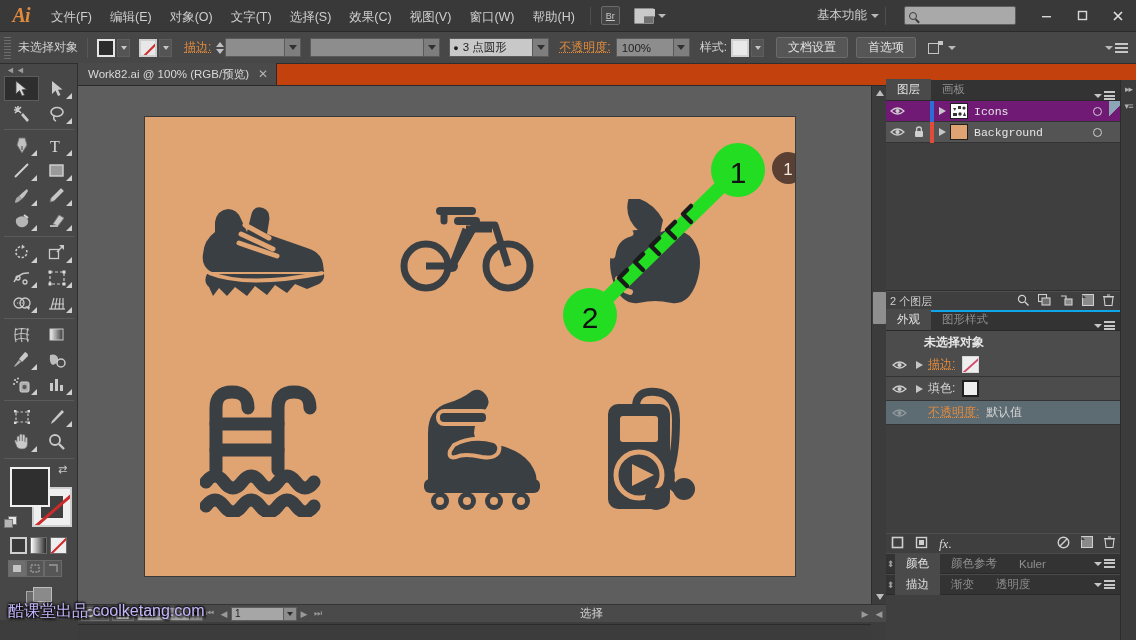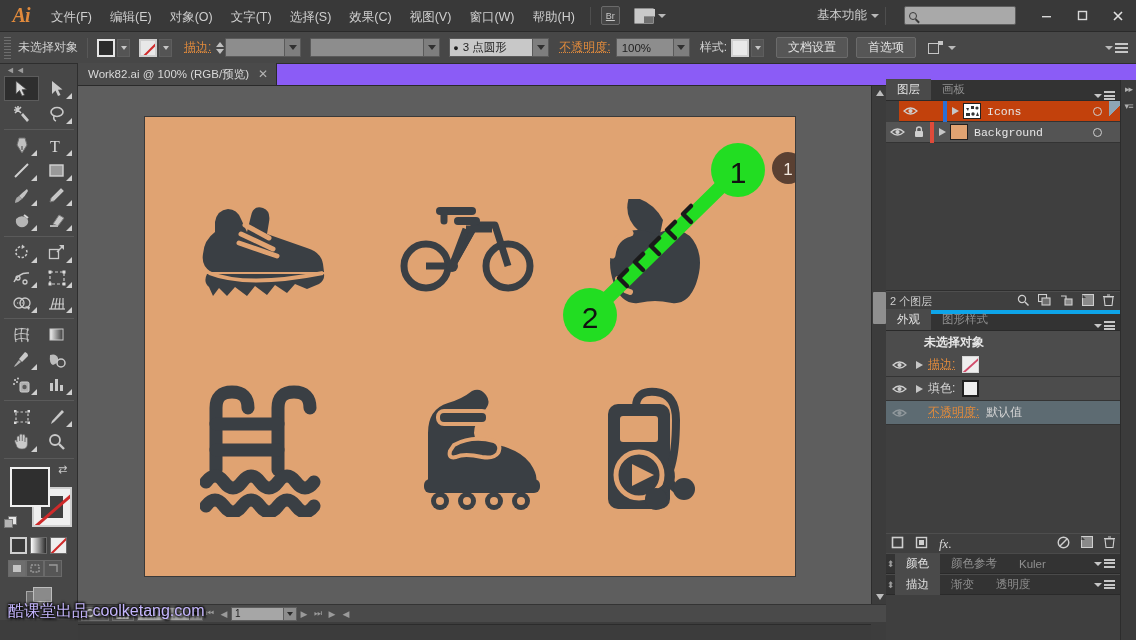--- a/index.html
+++ b/index.html
@@ -100,21 +100,21 @@
   .alignicon { width:16px;height:13px;position:relative; }
   .alignicon::before{content:"";position:absolute;left:0;top:2px;width:9px;height:9px;border:1.4px solid #c5c5c5;}
   .alignicon::after{content:"";position:absolute;left:10px;top:0;width:5px;height:4px;background:#c5c5c5;}
   .cb-menu { margin-left:auto; margin-right:8px; display:flex; align-items:center; }
   .hamb { width:13px;height:10px;
     background-image: repeating-linear-gradient(to bottom,#c6c6c6 0 2px, transparent 2px 4px); }
 
   
   .tabbar {
     position:absolute; left:78px; top:64px; width:1058px; height:22px;
-    background:#8b5cf6; border-bottom:1px solid #2a2a2a;
+    background:#c2410c; border-bottom:1px solid #2a2a2a;
     display:flex; align-items:flex-end;
   }
   .doctab {
     height:22px; background:#4a4a4a; border-right:1px solid #2a2a2a;
     display:flex;align-items:center; padding:0 8px 0 10px; font-size:11.5px; color:#d9d9d9;
   }
   .doctab .x { margin-left:9px; font-size:12px; color:#b4b4b4; }
 
   
   .toolbar {
@@ -217,21 +217,21 @@
     border-bottom:1px solid #2a2a2a;
   }
   .ptab { height:21px; padding:8px 11px; display:flex;align-items:center; font-size:11.5px; color:#8f8f8f;}
   .ptab.active { background:#4a4a4a; color:#e2e2e2; }
   .panel-menu { margin-left:auto; margin-right:5px; display:flex;align-items:center;}
   .pm-caret {width:0;height:0;border-left:4px solid transparent;border-right:4px solid transparent;border-top:4px solid #c6c6c6;margin-right:2px;}
   .pm-lines {width:11px;height:9px;background-image:repeating-linear-gradient(to bottom,#c6c6c6 0 2px,transparent 2px 3.5px);}
 
   .layerlist { background:#3f3f3f; }
   .layerrow { display:flex; align-items:center; height:21px; border-bottom:1px solid #333; background:#545454;}
-  .layerrow.sel { background:#c2410c;margin-left:13px; }
+  .layerrow.sel { background:#701a75; }
   .lr-eye { width:22px; display:flex;align-items:center;justify-content:center;}
   .lr-lock { width:22px; display:flex;align-items:center;justify-content:center;}
   .lr-color { width:4px; height:21px; }
   .lr-tri { width:16px; display:flex;align-items:center;justify-content:center;}
   .lr-thumb { width:18px;height:16px;border:1px solid #202020; margin-right:6px;}
   .lr-name { flex:1; font-size:11.5px; color:#e6e6e6; font-family:"Liberation Mono", monospace;}
   .lr-target { width:24px; display:flex;align-items:center;justify-content:center;}
   .tcircle {width:9px;height:9px;border:1.5px solid #cfcfcf;border-radius:50%;}
   .layerbody { height:148px; background:#3f3f3f; border-bottom:1px solid #2e2e2e;}
   .layerfoot {
@@ -789,20 +789,21 @@
     <div class="navarrow">⏮</div>
     <div class="navarrow">◀</div>
     <div class="sb-combo" style="width:66px;">
       <span>1</span>
       <span class="cbtn">
           <i></i>
         </span>
     </div>
     <div class="navarrow">▶</div>
     <div class="navarrow">⏭</div>
+    <div class="sb-text">选择</div>
     <div class="navarrow">▶</div>
     <div class="navarrow">◀</div>
   </div>
 
   <div class="hscroll"></div>
 
   <div class="watermark">酷课堂出品 coolketang.com</div>
 
   <div class="rightdock">
 
@@ -903,21 +904,21 @@
           <span>
             <svg width="11" height="12" viewBox="0 0 11 12">
                 <path d="M1 3 L10 3 L9 11.5 L2 11.5 Z" fill="none" stroke="#cfcfcf" stroke-width="1.1"></path>
                 <path d="M0 2.5 L11 2.5 M4 1 L7 1" stroke="#cfcfcf" stroke-width="1.2"></path>
               </svg>
           </span>
         </span>
       </div>
     </div>
 
-    <div class="panel-tabs" style="border-top:4px solid #0ea5e9;justify-content:space-between;">
+    <div class="panel-tabs" style="border-top:2px solid #0ea5e9;justify-content:space-between;">
       <div class="ptab active">外观</div>
       <div class="ptab">图形样式</div>
       <div class="panel-menu">
         <span class="pm-caret"></span>
         <span class="pm-lines"></span>
       </div>
     </div>
 
     <div>
       <div class="apptitle">未选择对象</div>

